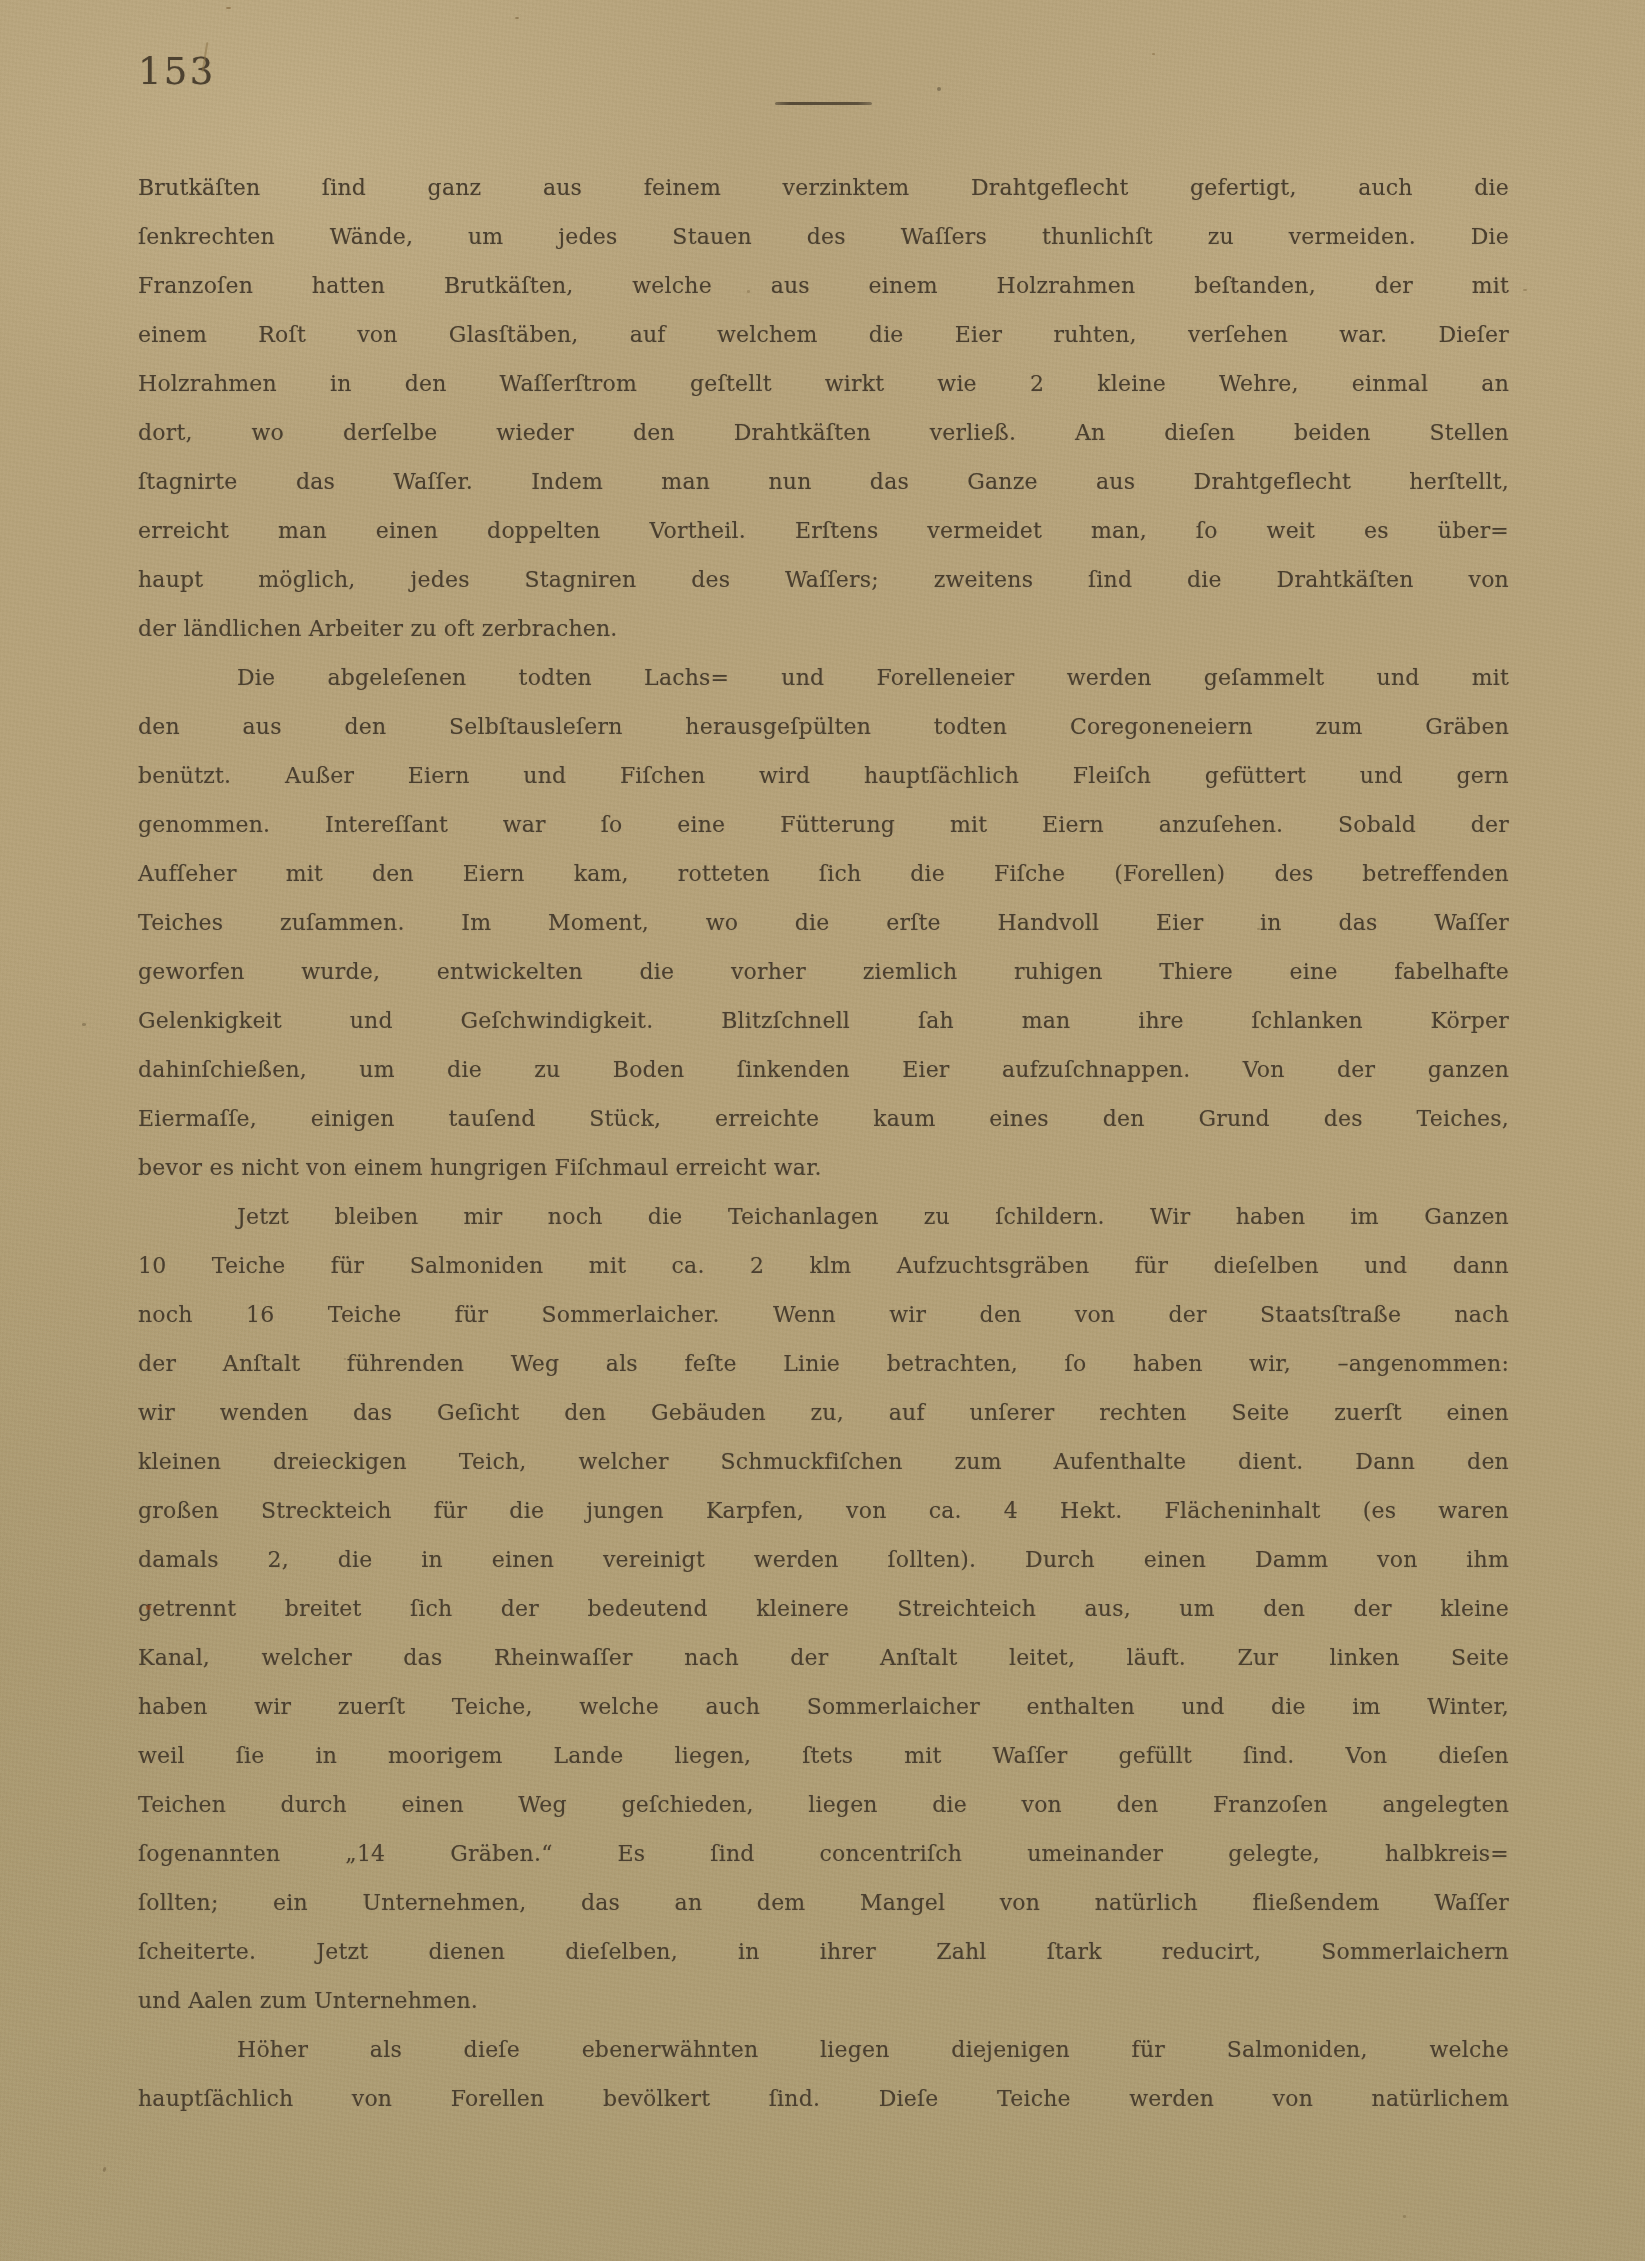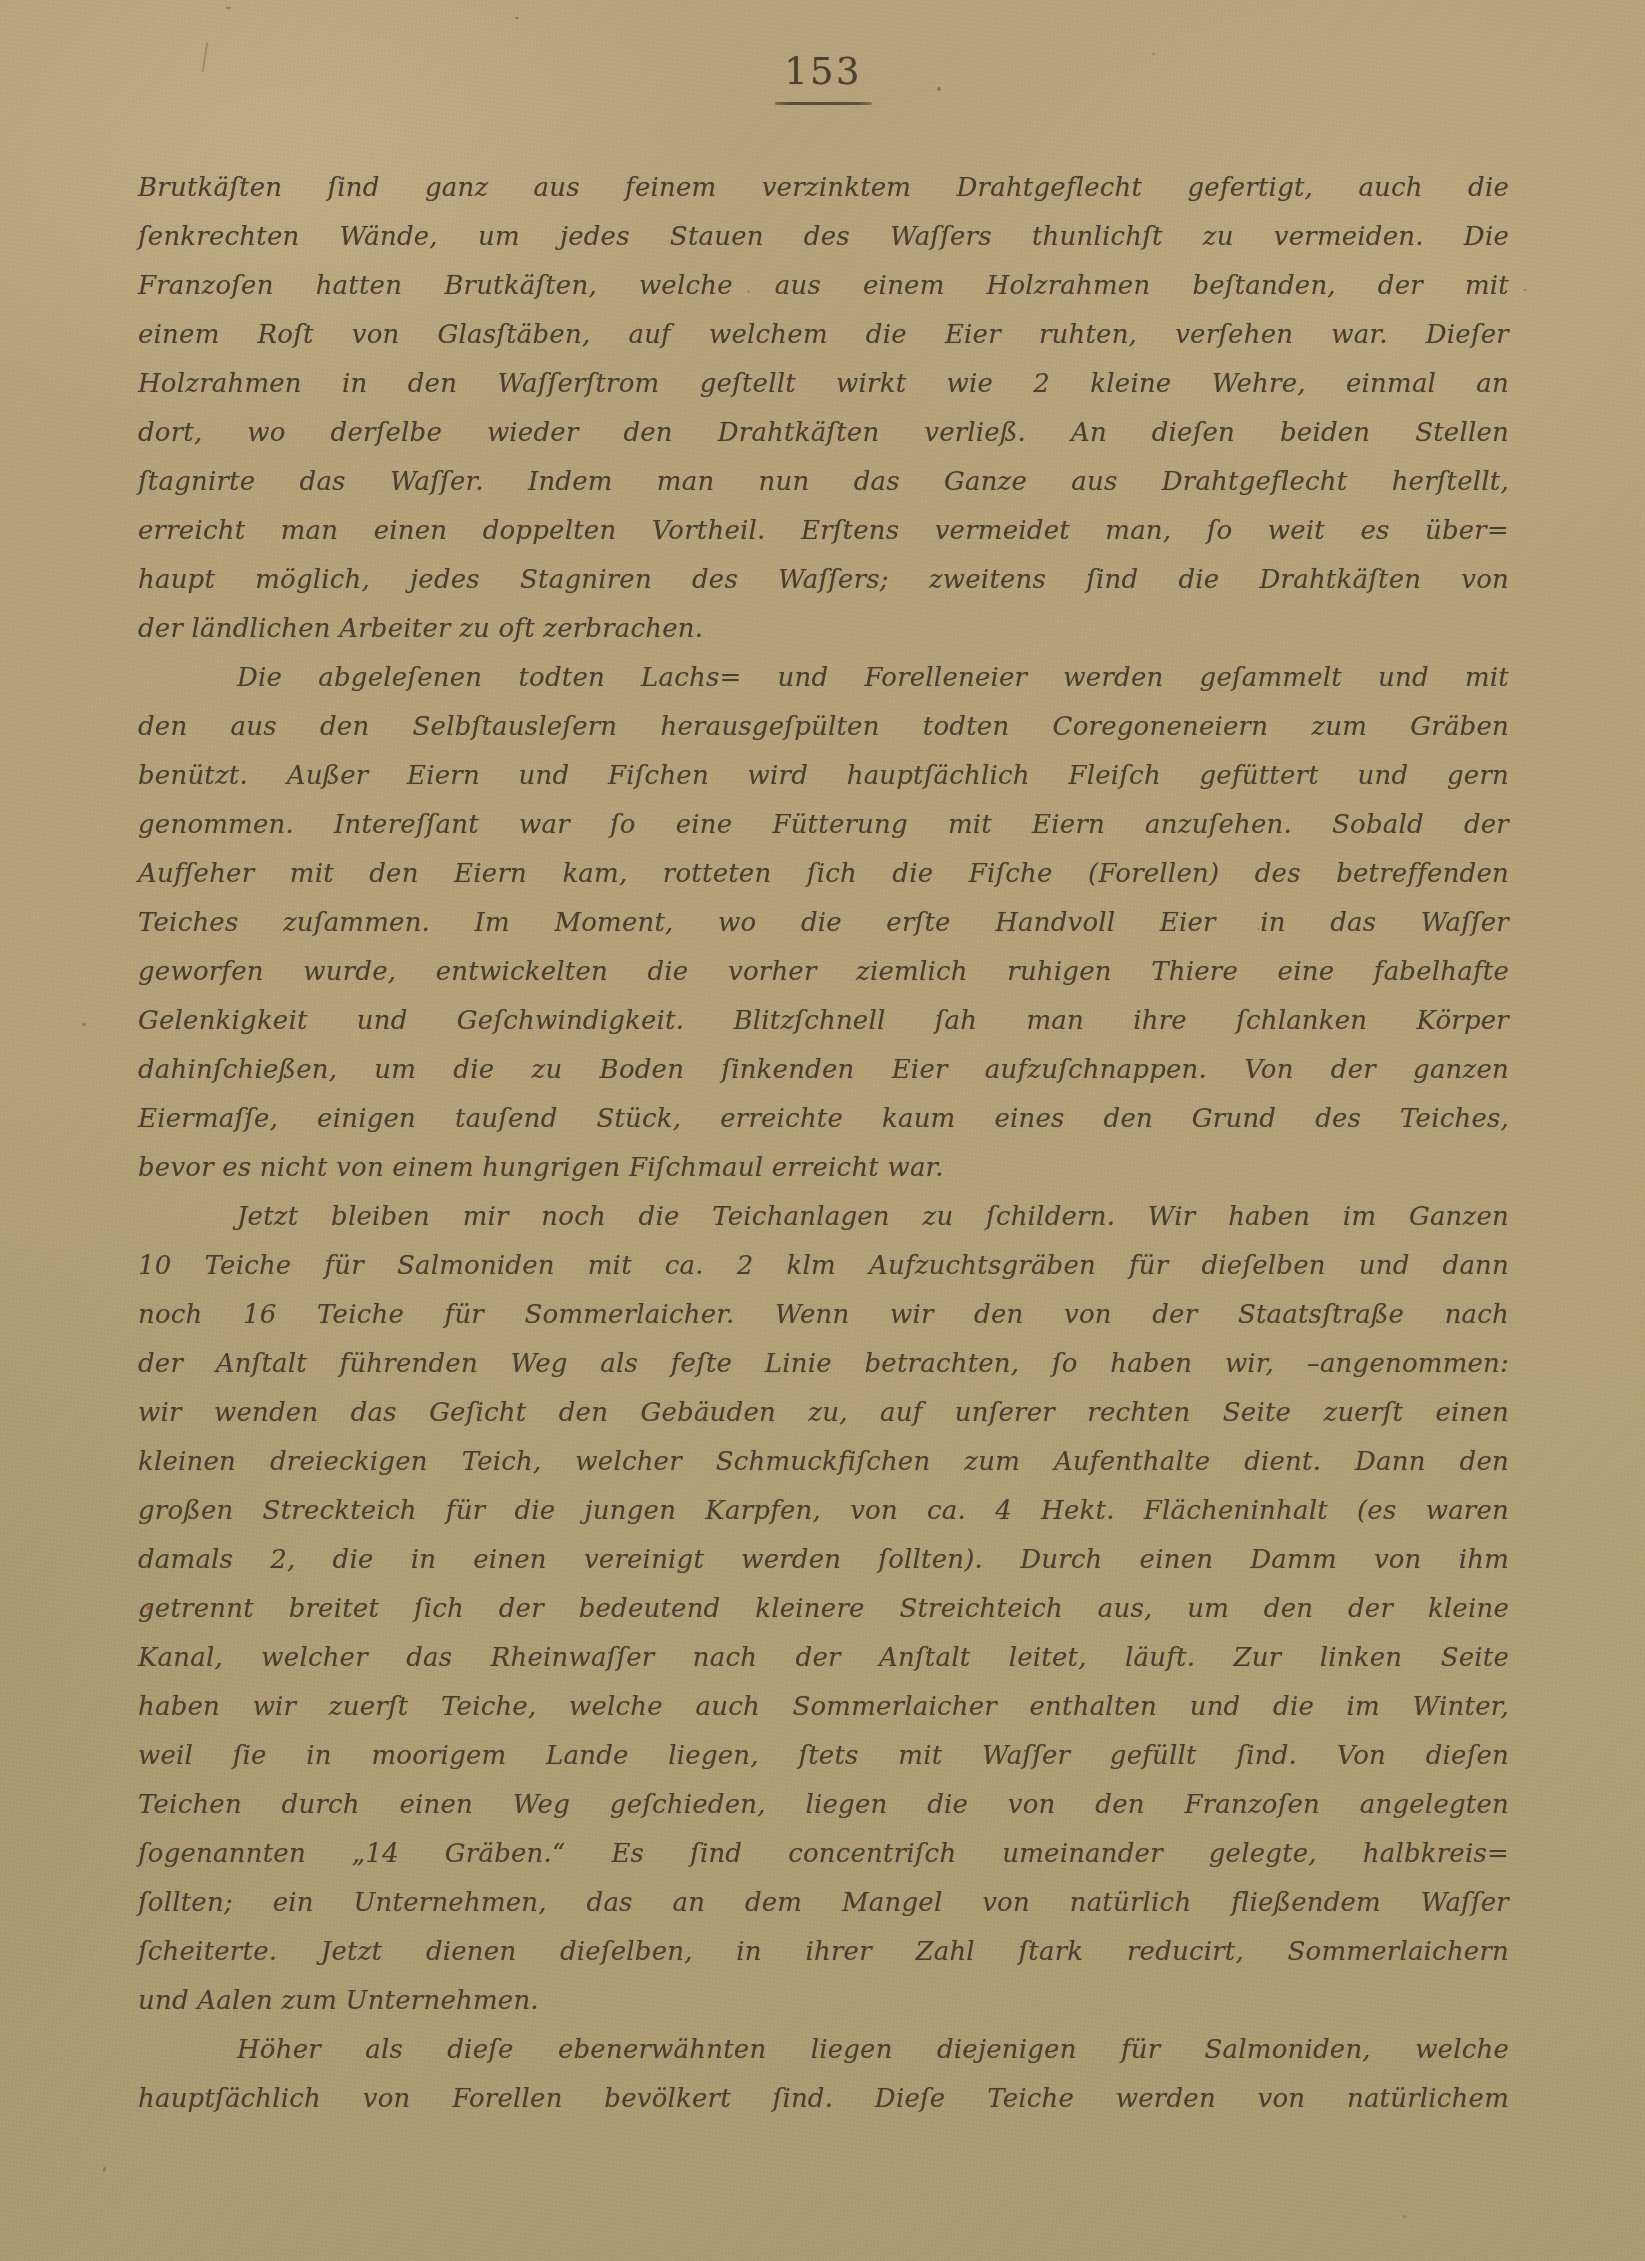--- a/index.html
+++ b/index.html
@@ -21,49 +21,48 @@
   }
   .grain {
     position: absolute; inset: 0;
     background-image:
       repeating-linear-gradient(94deg, rgba(255,250,235,.016) 0 1.8px, rgba(60,50,30,.016) 1.8px 3.6px),
       repeating-linear-gradient(8deg, rgba(255,250,235,.014) 0 2.3px, rgba(60,50,30,.014) 2.3px 4.5px);
     pointer-events: none;
   }
   .pageno-wrap {
     position: absolute; left: 138px; top: 53px; width: 1370px;
-    text-align: center;
+    text-align: left;
   }
   .pageno {
     display: inline-block;
     font-size: 37px; line-height: 1;
     letter-spacing: 2.3px;
     color: #4c4130;
     text-shadow: 0 0 0.9px rgba(74,63,47,.4);
   }
   .pageno-rule {
     width: 97px; height: 3.2px;
     margin: 11.8px auto 0 auto;
     background: linear-gradient(90deg, rgba(76,65,48,.55), rgba(76,65,48,.9) 15%, rgba(76,65,48,.85) 85%, rgba(76,65,48,.5));
     border-radius: 1.8px;
   }
   .textblock {
     position: absolute; left: 138px; top: 163px; width: 1371px;
   }
   .line {
     height: 49px;
     line-height: 49px;
-    font-size: 26px;
+    font-size: 22px;
     color: #4a3f2f;
     text-shadow: 0 0 0.9px rgba(70,59,43,.33);
     text-align: justify;
     text-align-last: justify;
     white-space: normal;
     letter-spacing: 0.2px;
-    font-style: italic;
   }
   .line.end { text-align-last: left; }
   .line.indent { text-indent: 99px; }
   .speck { position: absolute; border-radius: 50%; pointer-events: none; }
 </style>
 </head>
 <body>
 
 <div class="page">
   <div class="grain"></div>

